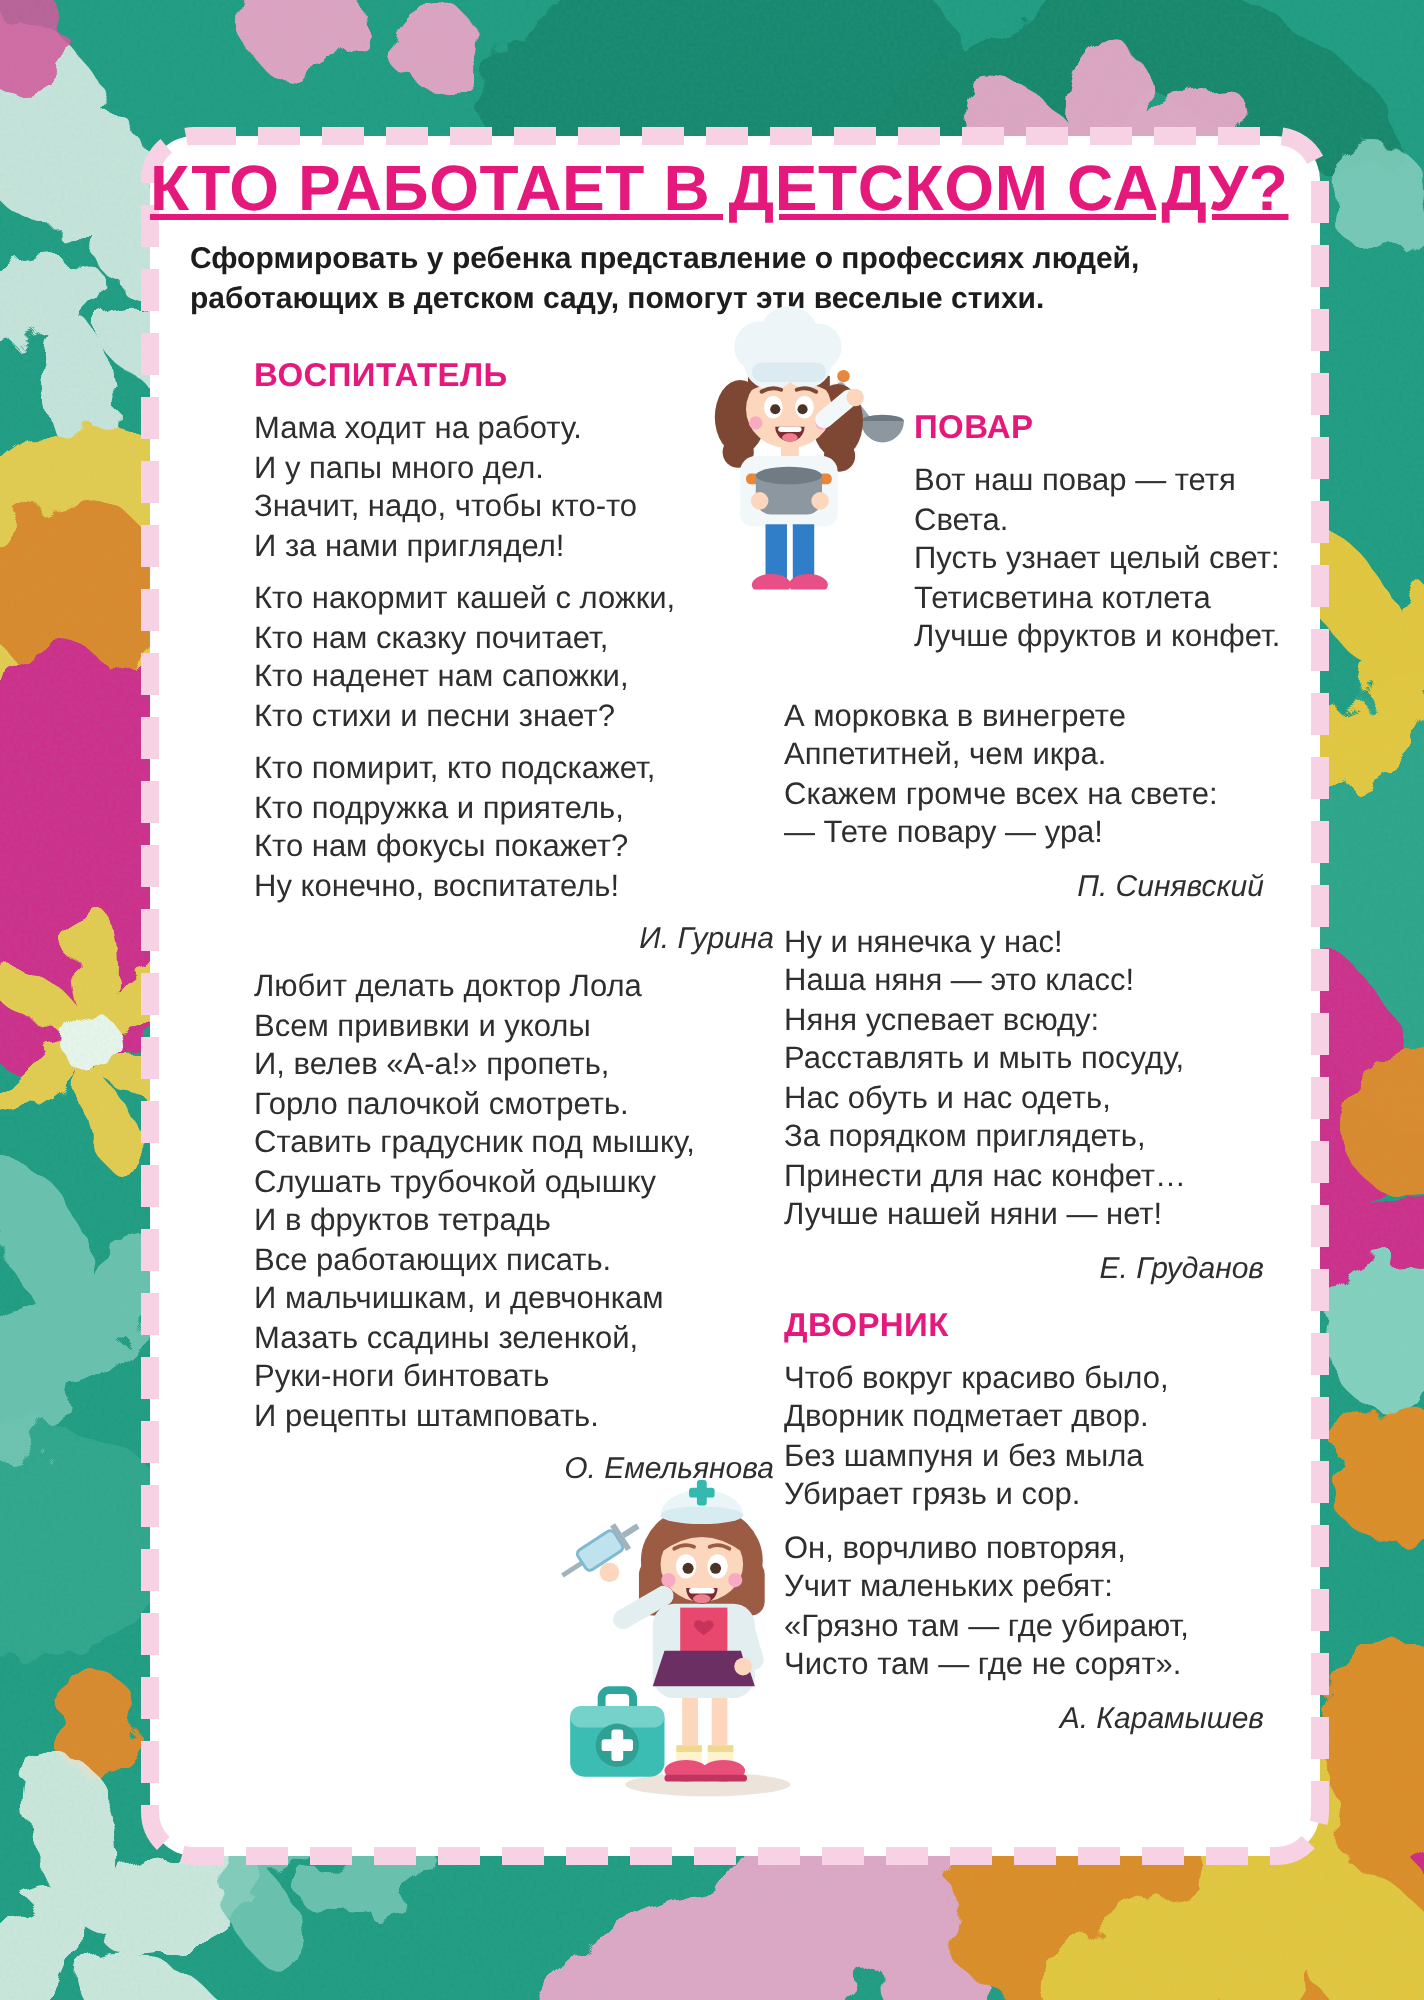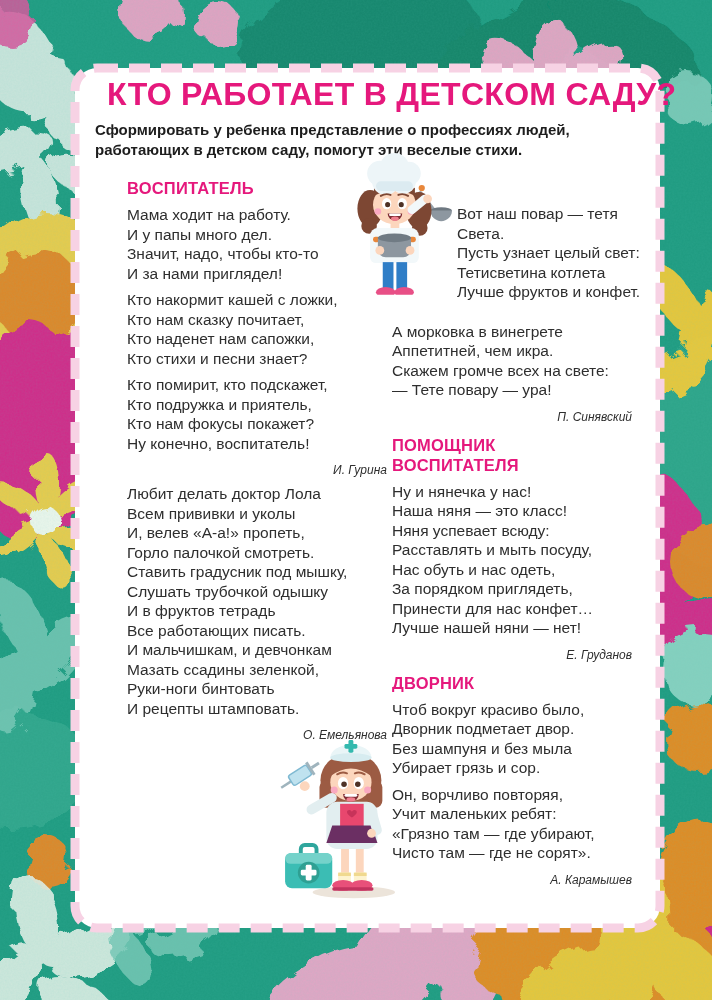--- a/index.html
+++ b/index.html
@@ -7,43 +7,43 @@
     width:712px;height:1000px;position:relative;overflow:hidden;
     background:#1f9b81;
     font-family:"Liberation Sans", sans-serif;
   }
   .bg{position:absolute;left:0;top:0;width:712px;height:1000px;}
   .card-content{
     position:absolute;left:75px;top:68px;width:585px;height:860px;
     box-sizing:border-box;
   }
   .poster-title{
-    position:absolute;left:32px;top:8px;width:560px;
+    position:absolute;left:0;top:8px;width:560px;
     font-family:"Liberation Sans", sans-serif;
     font-weight:bold;font-size:32px;letter-spacing:.3px;
-    color:#e5187c;white-space:nowrap;
+    color:#e5187c;white-space:nowrap;text-decoration:underline;
   }
   .poster-subtitle{
     position:absolute;left:20px;top:52px;width:528px;
     font-weight:bold;font-size:15px;line-height:20px;color:#1d1d1d;
   }
   .col-left{position:absolute;left:20px;top:110px;width:284px;margin-left:32px;}
   .col-right{position:absolute;left:317px;top:84px;width:252px;}
   h2.section-title{
     margin:0 0 7px 0;font-size:16.5px;font-weight:bold;color:#e5187c;
     letter-spacing:.2px;line-height:20px;
   }
   h2.narrow{max-width:160px;}
   .mt14{margin-top:10px;}
   .mt16{margin-top:16px;}
   .mt26{margin-top:26px;}
   .stanza{margin:0 0 7px 0;}
   .poem-line{font-size:15.5px;line-height:19.5px;color:#2e2e2e;}
   .author{
-    font-size:12px;line-height:20px;color:#2e2e2e;font-style:italic;
+    font-size:15px;line-height:20px;color:#2e2e2e;font-style:italic;
     text-align:right;margin:1px 0 6px 0;
   }
   .author.pad-l{padding-right:24px;margin-bottom:4px;}
   .author.pad-r{padding-right:12px;margin-bottom:8px;}
   .povar-row{display:flex;margin-left:-63px;}
   .cook-fig{flex:0 0 auto;width:127px;height:154px;}
   .povar-text{margin-top:52px;margin-left:1px;min-width:0;}
   .doctor-wrap{text-align:right;margin:-12px -4px 0 0;}
   .doctor-fig{width:138px;height:169px;}
 </style>
@@ -380,38 +380,38 @@
         <rect x="69" y="113" width="11" height="28" fill="#2f7ec7"></rect>
         <g>
           <ellipse cx="58" cy="144" rx="10" ry="5.5" fill="#e84f86"></ellipse>
           <ellipse cx="77" cy="144" rx="10" ry="5.5" fill="#e84f86"></ellipse>
           <rect x="47" y="146.5" width="21" height="3.5" rx="1.7" fill="#ffffff"></rect>
           <rect x="67" y="146.5" width="21" height="3.5" rx="1.7" fill="#ffffff"></rect>
         </g>
       </svg>
 
       <div class="povar-text">
+        <h2 class="section-title">ПОВАР</h2>
         <div class="stanza">
             <div class="poem-line">Вот наш повар — тетя Света.</div>
             <div class="poem-line">Пусть узнает целый свет:</div>
             <div class="poem-line">Тетисветина котлета</div>
             <div class="poem-line">Лучше фруктов и конфет.</div>
           </div>
       </div>
     </div>
 
     <div class="stanza" style="margin-top:13px">
         <div class="poem-line">А морковка в винегрете</div>
         <div class="poem-line">Аппетитней, чем икра.</div>
         <div class="poem-line">Скажем громче всех на свете:</div>
         <div class="poem-line">— Тете повару — ура!</div>
       </div>
     <div class="author pad-r">П. Синявский</div>
 
-    <h2 class="section-title narrow mt16">ПОМОЩНИК ВОСПИТАТЕЛЯ</h2>
     <div class="stanza">
         <div class="poem-line">Ну и нянечка у нас!</div>
         <div class="poem-line">Наша няня — это класс!</div>
         <div class="poem-line">Няня успевает всюду:</div>
         <div class="poem-line">Расставлять и мыть посуду,</div>
         <div class="poem-line">Нас обуть и нас одеть,</div>
         <div class="poem-line">За порядком приглядеть,</div>
         <div class="poem-line">Принести для нас конфет…</div>
         <div class="poem-line">Лучше нашей няни — нет!</div>
       </div>

